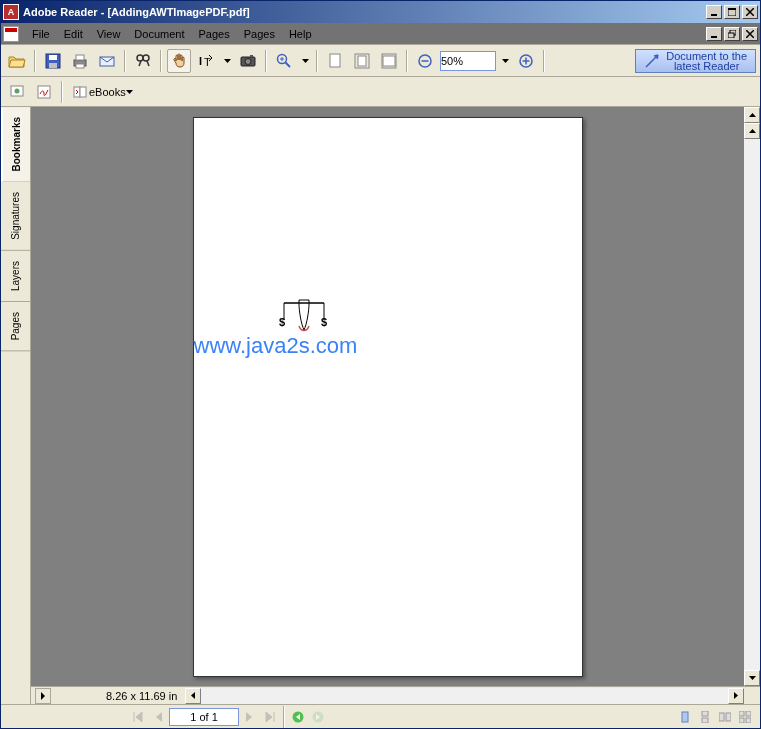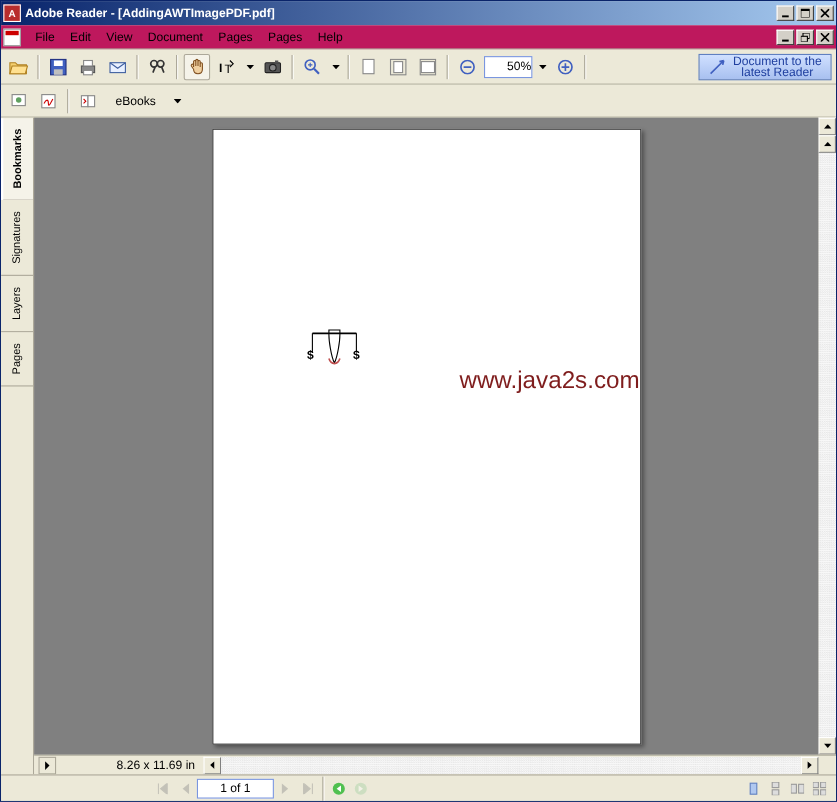--- a/index.html
+++ b/index.html
@@ -6,59 +6,59 @@
 body { background: #ece9d8; width: 761px; height: 729px; overflow: hidden; }
 
 .window { width: 761px; height: 729px; display: flex; flex-direction: column; border: 1px solid #0a246a; }
 
 .titlebar { height: 22px; background: linear-gradient(to right, #08246b, #a6caf0); display: flex; align-items: center; padding: 0 2px; color: white; }
 .titlebar .icon { width: 16px; height: 16px; margin-right: 4px; background: #b82d2d; border: 1px solid #fff; display: flex; align-items: center; justify-content: center; font-size: 9px; font-weight: bold; color: white; }
 .titlebar .title { font-weight: bold; flex: 1; }
 .winbtns { display: flex; gap: 2px; }
 .winbtn { width: 16px; height: 14px; background: #d4d0c8; border: 1px solid #fff; border-right-color: #404040; border-bottom-color: #404040; display: flex; align-items: center; justify-content: center; font-size: 9px; cursor: pointer; }
 
-.menubar { height: 22px; background: #be185d; display: flex; align-items: center; padding: 0 2px; border-bottom: 1px solid #aca899; }
+.menubar { height: 22px; background: #737373; display: flex; align-items: center; padding: 0 2px; border-bottom: 1px solid #aca899; }
 .menubar .doc-icon { width: 16px; height: 16px; margin-right: 6px; background: #fff; border: 1px solid #999; position: relative; }
 .menubar .doc-icon::after { content: ""; position: absolute; top: 1px; left: 1px; right: 1px; height: 4px; background: #c00; }
 .menu-item { padding: 2px 7px; cursor: pointer; }
 
 .toolbar { height: 32px; background: #ece9d8; display: flex; align-items: center; padding: 0 4px; gap: 3px; border-bottom: 1px solid #aca899; }
 .toolbar2 { height: 30px; background: #ece9d8; display: flex; align-items: center; padding: 0 4px; gap: 3px; border-bottom: 1px solid #aca899; }
 .tbtn { width: 24px; height: 24px; display: flex; align-items: center; justify-content: center; cursor: pointer; border: 1px solid transparent; border-radius: 2px; }
 .sep { width: 2px; height: 22px; border-left: 1px solid #aca899; border-right: 1px solid #fff; margin: 0 2px; }
-.zoom-input { width: 44px; height: 20px; border: 1px solid #7a96df; background: white; padding: 0 20px; display: flex; align-items: center; }
+.zoom-input { width: 56px; height: 20px; border: 1px solid #7a96df; background: white; padding: 0 0; display: flex; align-items: center; }
 .dd { width: 12px; height: 20px; display: flex; align-items: center; justify-content: center; cursor: pointer; }
 .dd svg { width: 7px; height: 4px; }
-.ebooks-btn { display: flex; align-items: center; height: 24px; padding: 0 4px; gap: 16px; cursor: pointer; border: 1px solid transparent; }
+.ebooks-btn { display: flex; align-items: center; height: 24px; padding: 0 4px; gap: 0; cursor: pointer; border: 1px solid transparent; }
 .upgrade { background: linear-gradient(to bottom, #d0e0ff, #a8c0f0); border: 1px solid #6080c0; height: 24px; display: flex; align-items: center; padding: 0 8px; gap: 6px; cursor: pointer; margin-left: auto; font-size: 10px; line-height: 10px; color: #2040a0; text-align: center; }
 
 .content { flex: 1; display: flex; min-height: 0; background: #ece9d8; }
 
 .sidebar { width: 30px; background: #ece9d8; display: flex; flex-direction: column; border-right: 1px solid #aca899; }
 .tab { writing-mode: vertical-rl; transform: rotate(180deg); padding: 10px 4px; font-size: 10px; cursor: pointer; border-top: 1px solid #aca899; background: #ece9d8; text-align: center; display: flex; align-items: center; justify-content: center; }
 .tab.active { font-weight: bold; background: #f5f3e9; border-right: 2px solid #fff; }
 
 .docarea { flex: 1; display: flex; flex-direction: column; min-width: 0; }
 .scrollarea { flex: 1; display: flex; min-height: 0; }
 .viewport { flex: 1; background: #808080; position: relative; overflow: hidden; display: flex; align-items: flex-start; justify-content: center; padding-top: 10px; padding-bottom: 10px; }
 .page { width: 390px; height: 560px; background: white; box-shadow: 2px 2px 4px rgba(0,0,0,0.4); border: 1px solid #333; position: relative; }
 .page-content { position: absolute; top: 180px; left: 85px; width: 50px; height: 40px; }
-.watermark { position: absolute; top: 215px; left: 0; width: 100%; text-align: right; font-size: 22px; color: #7f1d1d; font-family: Arial; letter-spacing: 0px; }
+.watermark { position: absolute; top: 215px; left: 0; width: 100%; text-align: left; font-size: 22px; color: #3b82f6; font-family: Arial; letter-spacing: 0px; }
 
 .vscroll { width: 16px; background: #ece9d8; display: flex; flex-direction: column; }
 .sbtn { width: 16px; height: 16px; background: #ece9d8; border: 1px solid #fff; border-right-color: #808080; border-bottom-color: #808080; display: flex; align-items: center; justify-content: center; cursor: pointer; }
 .strack { flex: 1; background: repeating-conic-gradient(#e8e8e8 0% 25%, #f8f8f8 0% 50%) 50% / 2px 2px; }
 
 .hstatusrow { height: 18px; display: flex; align-items: center; background: #ece9d8; border-top: 1px solid #aca899; }
 .expandbtn { width: 16px; height: 16px; border: 1px solid #aca899; display: flex; align-items: center; justify-content: center; cursor: pointer; margin: 0 4px;}
 .dims { padding: 0 8px; font-size: 11px; margin-left: 43px; }
 .hscroll { flex: 1; height: 16px; display: flex; }
 .hstrack { flex: 1; background: repeating-conic-gradient(#e8e8e8 0% 25%, #f8f8f8 0% 50%) 50% / 2px 2px; }
 
-.statusbar { height: 24px; background: #ece9d8; border-top: 1px solid #aca899; display: flex; align-items: center; padding: 0 6px; justify-content: center; gap: 12px; }
+.statusbar { height: 24px; background: #ece9d8; border-top: 1px solid #aca899; display: flex; align-items: center; padding: 0 6px; justify-content: center; gap: 2px; }
 .pagenav { display: flex; align-items: center; gap: 2px; }
 .pginput { width: 70px; height: 18px; border: 1px solid #7a96df; background: white; text-align: center; display: flex; align-items: center; justify-content: center; }
 .navbtn { width: 18px; height: 18px; display: flex; align-items: center; justify-content: center; cursor: pointer; }
 .navbtn.disabled { opacity: 0.4; cursor: default; }
 .viewbtns { display: flex; gap: 2px; margin-left: auto; }
 .viewbtn { width: 18px; height: 18px; border: 1px solid transparent; display: flex; align-items: center; justify-content: center; cursor: pointer; }
 
 svg { display: block; }
 </style>
 </head>

